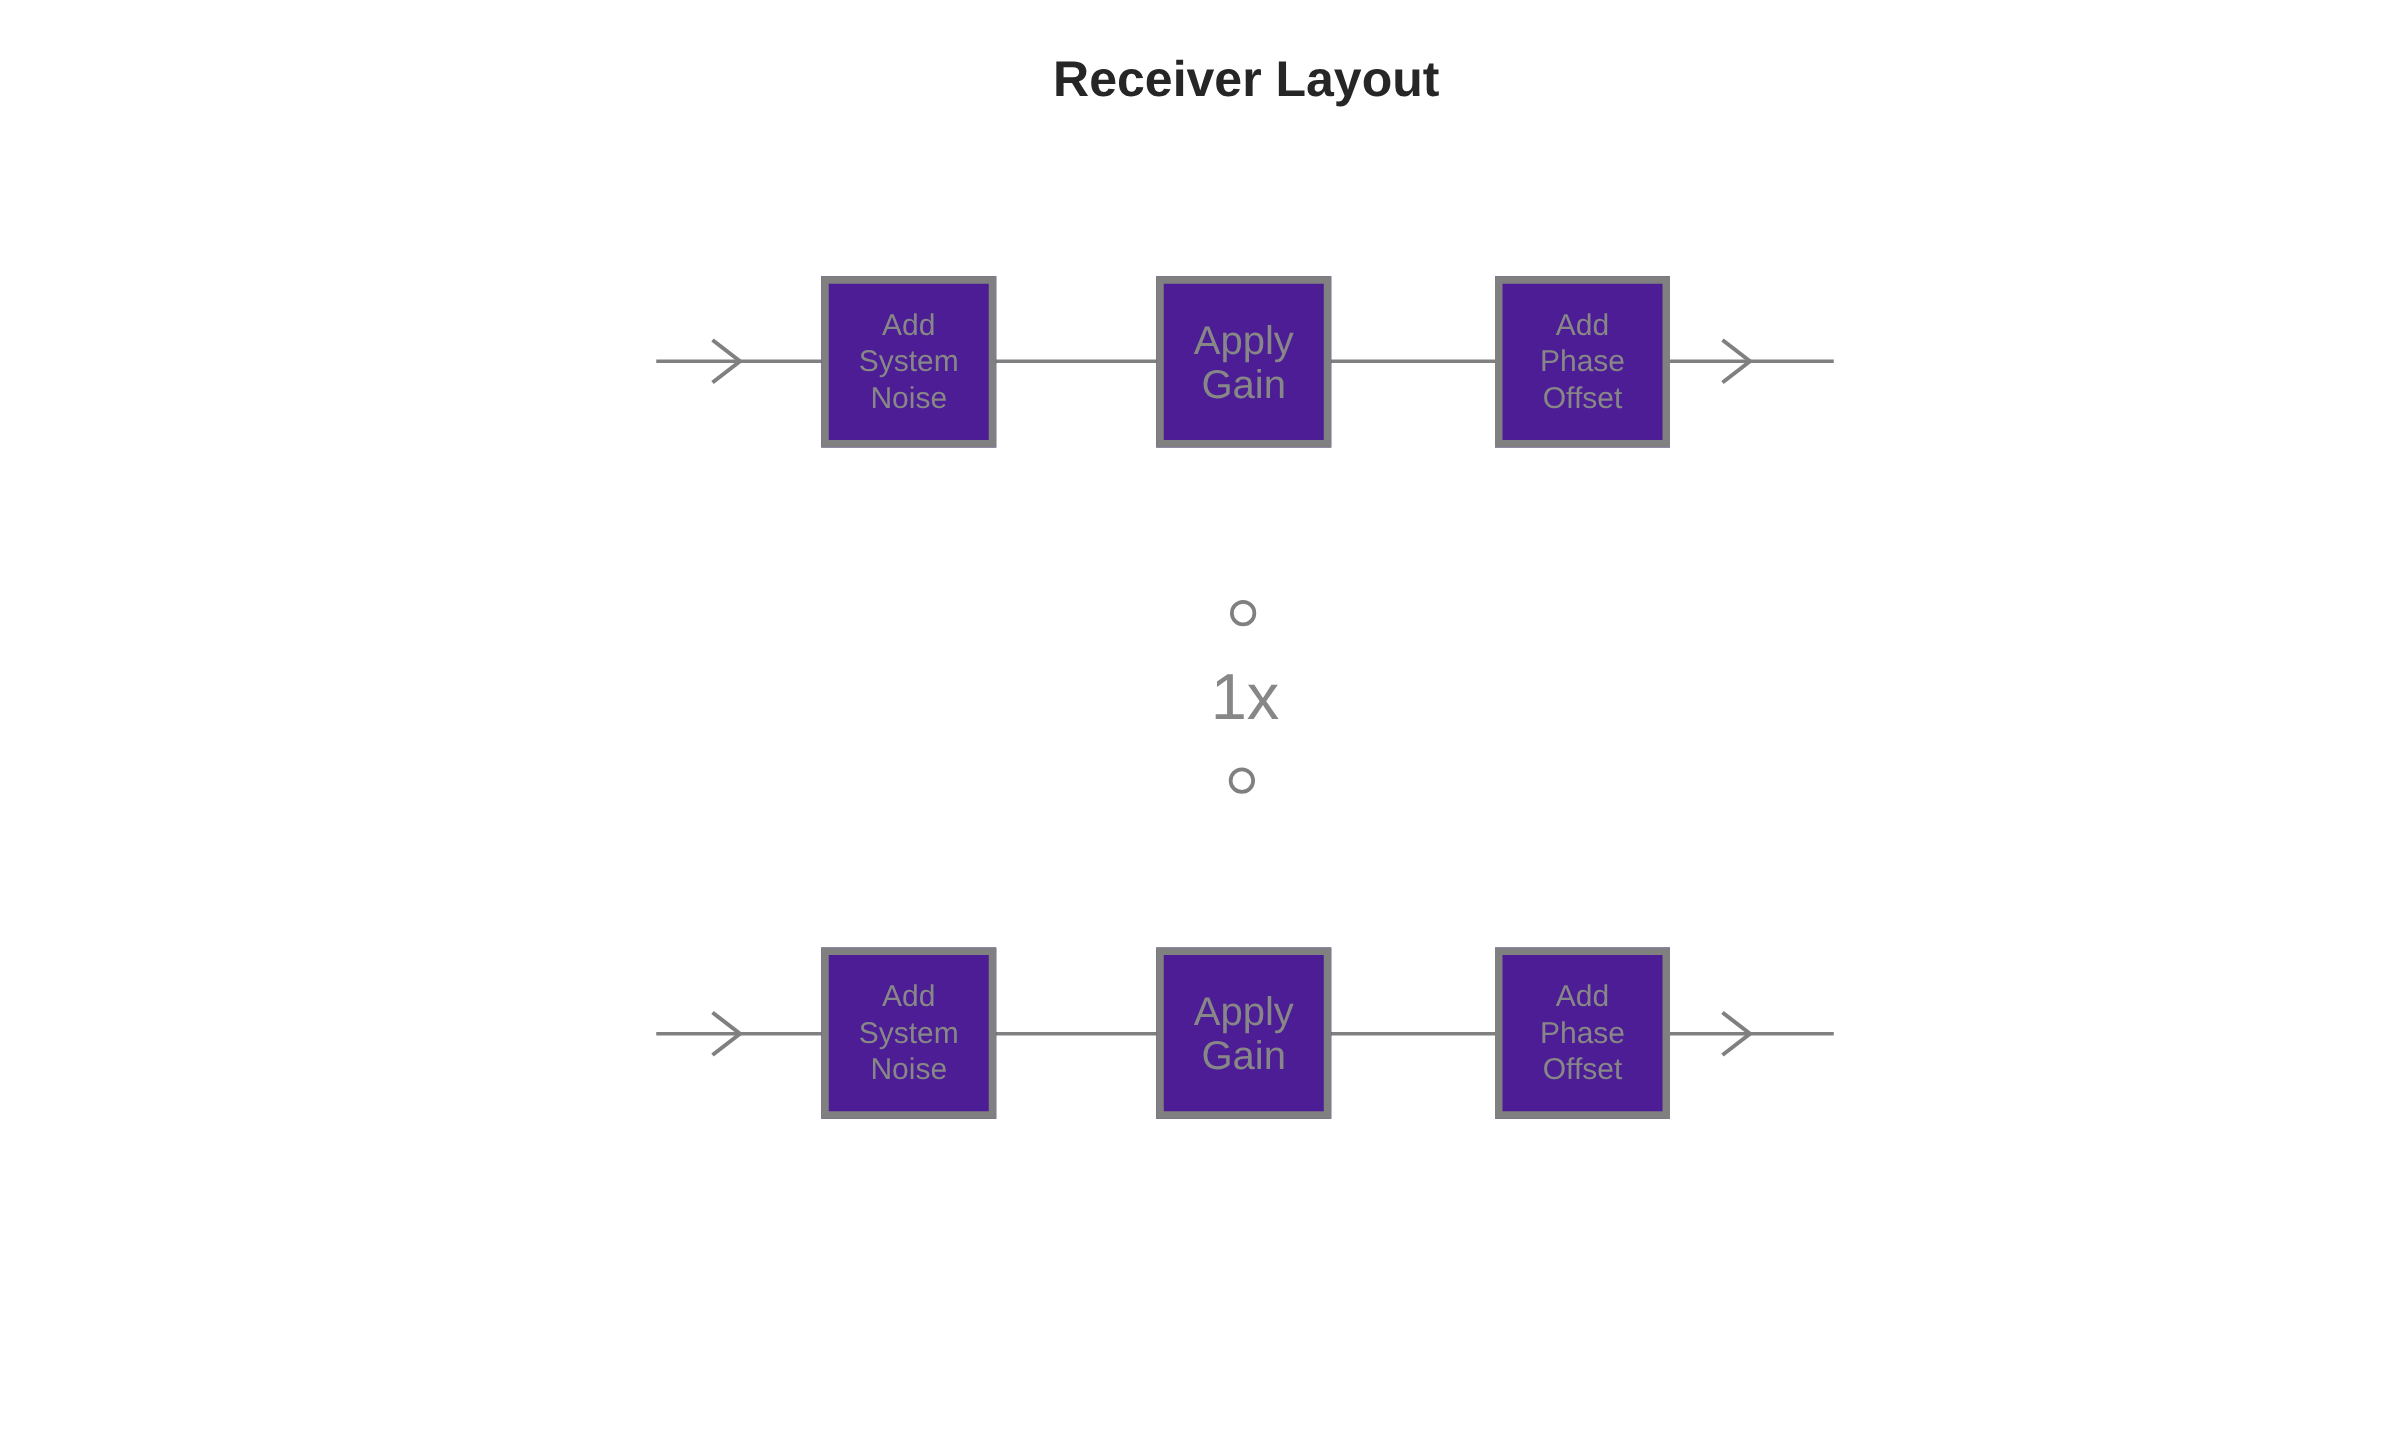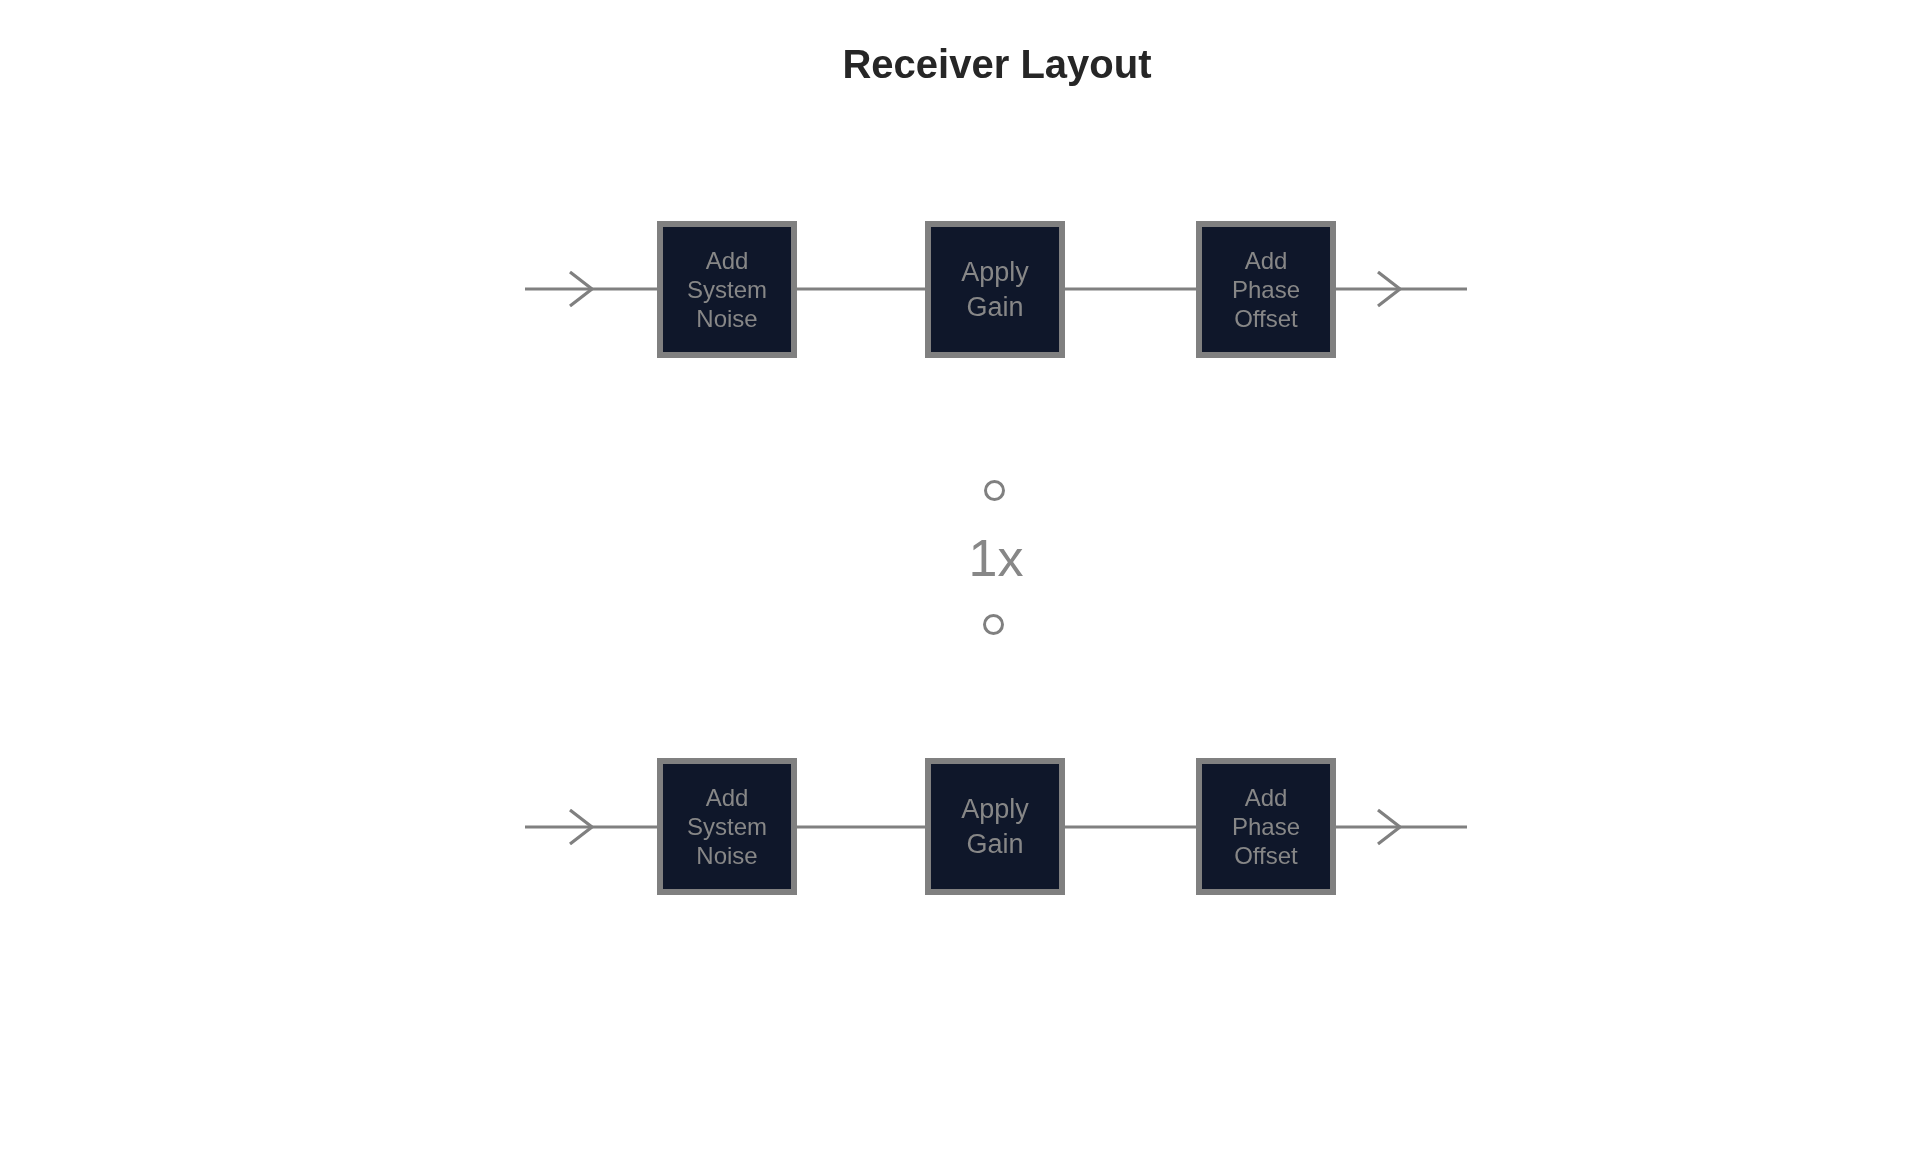--- a/index.html
+++ b/index.html
@@ -43,32 +43,32 @@
   .arrowhead {
     stroke: var(--line);
     stroke-width: 3.2;
     fill: none;
   }
   .block {
     position: absolute;
     width: 140px;
     height: 137px;
     border: 6px solid var(--box-border);
-    background: #0f172a;
+    background: #4c1d95;
     display: flex;
     align-items: center;
     justify-content: center;
     text-align: center;
   }
   .block .label {
     color: var(--box-text);
     white-space: pre-line;
   }
   .block.small .label { font-size: 24px; line-height: 29px; }
-  .block.large .label { font-size: 27px; line-height: 35px; }
+  .block.large .label { font-size: 32px; line-height: 35px; }
   .row1 { top: 221px; }
   .row2 { top: 758px; }
   .col1 { left: 657px; }
   .col2 { left: 925px; }
   .col3 { left: 1196px; }
   .repeat-circle {
     position: absolute;
     width: 21px;
     height: 21px;
     border: 3px solid var(--line);

